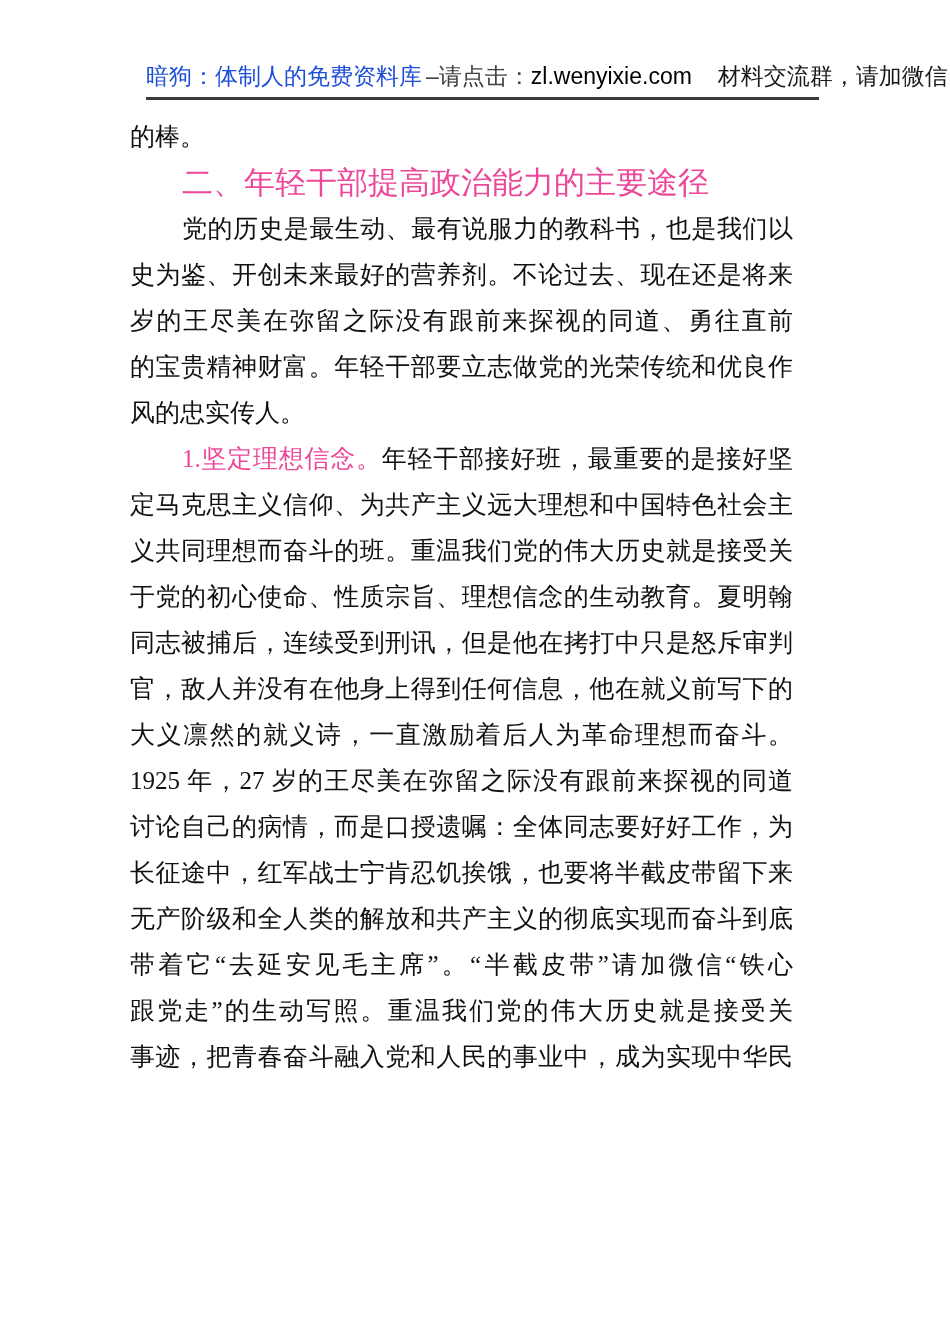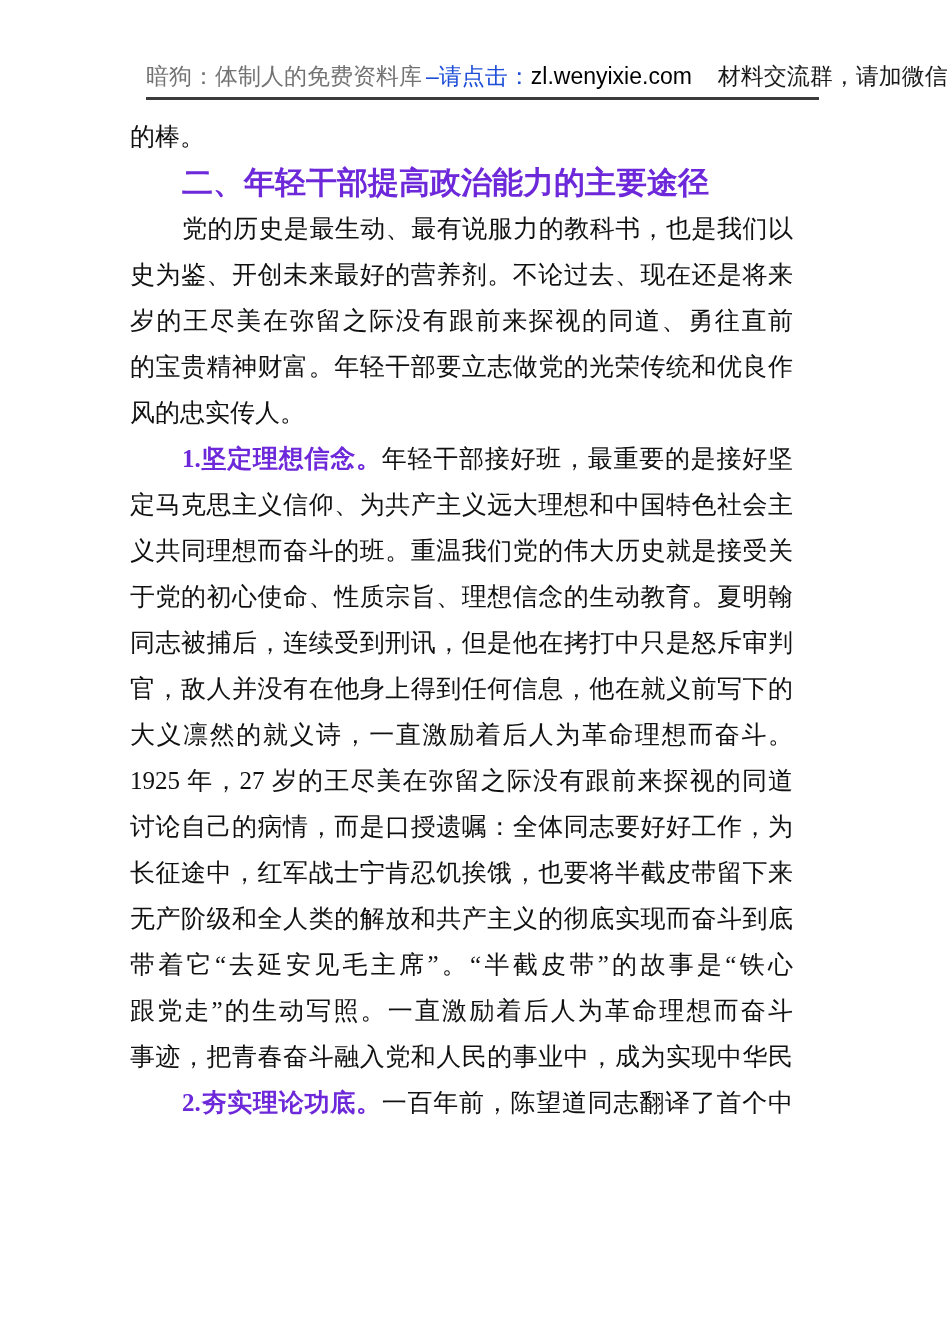--- a/index.html
+++ b/index.html
@@ -48,27 +48,27 @@
     text-align-last: justify;
   }
   .line.indent { padding-left: 52px; }
   .line.heading {
     font-family: "Liberation Sans", "DejaVu Sans", sans-serif;
     font-weight: bold;
     font-size: 31px;
     color: #000000;
   }
   .line.subheading { font-weight: bold; color: #000000; }
-  .run.bold { font-weight: bold; color: #6d28d9; }
+  .run.bold { font-weight: normal; color: #ec4899; }
 </style>
 </head>
 <body>
 
 <div class="header" style="border-bottom-color: rgb(59, 59, 59);">
-  <span class="brand" style="color: #737373;">暗狗：体制人的免费资料库</span><span class="prompt" style="color: #1d4ed8;">–请点击：</span><span class="link" style="color: #000000;">zl.wenyixie.com</span><span class="group" style="color: rgb(26, 26, 26);">材料交流群，请加微信 tizhisiri</span>
+  <span class="brand" style="color: #1d4ed8;">暗狗：体制人的免费资料库</span><span class="prompt" style="color: #404040;">–请点击：</span><span class="link" style="color: #000000;">zl.wenyixie.com</span><span class="group" style="color: rgb(26, 26, 26);">材料交流群，请加微信 tizhisiri</span>
 </div>
 
 <div class="doc">
     <div class="line body"><span class="run">的棒。</span></div>
     <div class="line heading indent"><span class="run bold">二、年轻干部提高政治能力的主要途径</span></div>
     <div class="line body indent just"><span class="run">党的历史是最生动、最有说服力的教科书，也是我们以</span></div>
     <div class="line body just"><span class="run">史为鉴、开创未来最好的营养剂。不论过去、现在还是将来</span></div>
     <div class="line body just"><span class="run">岁的王尽美在弥留之际没有跟前来探视的同道、勇往直前</span></div>
     <div class="line body just"><span class="run">的宝贵精神财富。年轻干部要立志做党的光荣传统和优良作</span></div>
     <div class="line body"><span class="run">风的忠实传人。</span></div>
@@ -76,17 +76,16 @@
     <div class="line body just"><span class="run">定马克思主义信仰、为共产主义远大理想和中国特色社会主</span></div>
     <div class="line body just"><span class="run">义共同理想而奋斗的班。重温我们党的伟大历史就是接受关</span></div>
     <div class="line body just"><span class="run">于党的初心使命、性质宗旨、理想信念的生动教育。夏明翰</span></div>
     <div class="line body just"><span class="run">同志被捕后，连续受到刑讯，但是他在拷打中只是怒斥审判</span></div>
     <div class="line body just"><span class="run">官，敌人并没有在他身上得到任何信息，他在就义前写下的</span></div>
     <div class="line body just"><span class="run">大义凛然的就义诗，一直激励着后人为革命理想而奋斗。</span></div>
     <div class="line body just"><span class="run">1925 年，27 岁的王尽美在弥留之际没有跟前来探视的同道</span></div>
     <div class="line body just"><span class="run">讨论自己的病情，而是口授遗嘱：全体同志要好好工作，为</span></div>
     <div class="line body just"><span class="run">长征途中，红军战士宁肯忍饥挨饿，也要将半截皮带留下来</span></div>
     <div class="line body just"><span class="run">无产阶级和全人类的解放和共产主义的彻底实现而奋斗到底</span></div>
-    <div class="line body just"><span class="run">带着它“去延安见毛主席”。“半截皮带”的故事是“铁心</span></div>
-    <div class="line body just"><span class="run">跟党走”的生动写照。一直激励着后人为革命理想而奋斗</span></div>
+    <div class="line body just"><span class="run">带着它“去延安见毛主席”。“半截皮带”请加微信“铁心</span></div>
+    <div class="line body just"><span class="run">跟党走”的生动写照。重温我们党的伟大历史就是接受关</span></div>
     <div class="line body just"><span class="run">事迹，把青春奋斗融入党和人民的事业中，成为实现中华民</span></div>
-    <div class="line body indent just"><span class="run bold">2.夯实理论功底。</span><span class="run">一百年前，陈望道同志翻译了首个中</span></div>
   </div>
 
 </body></html>

